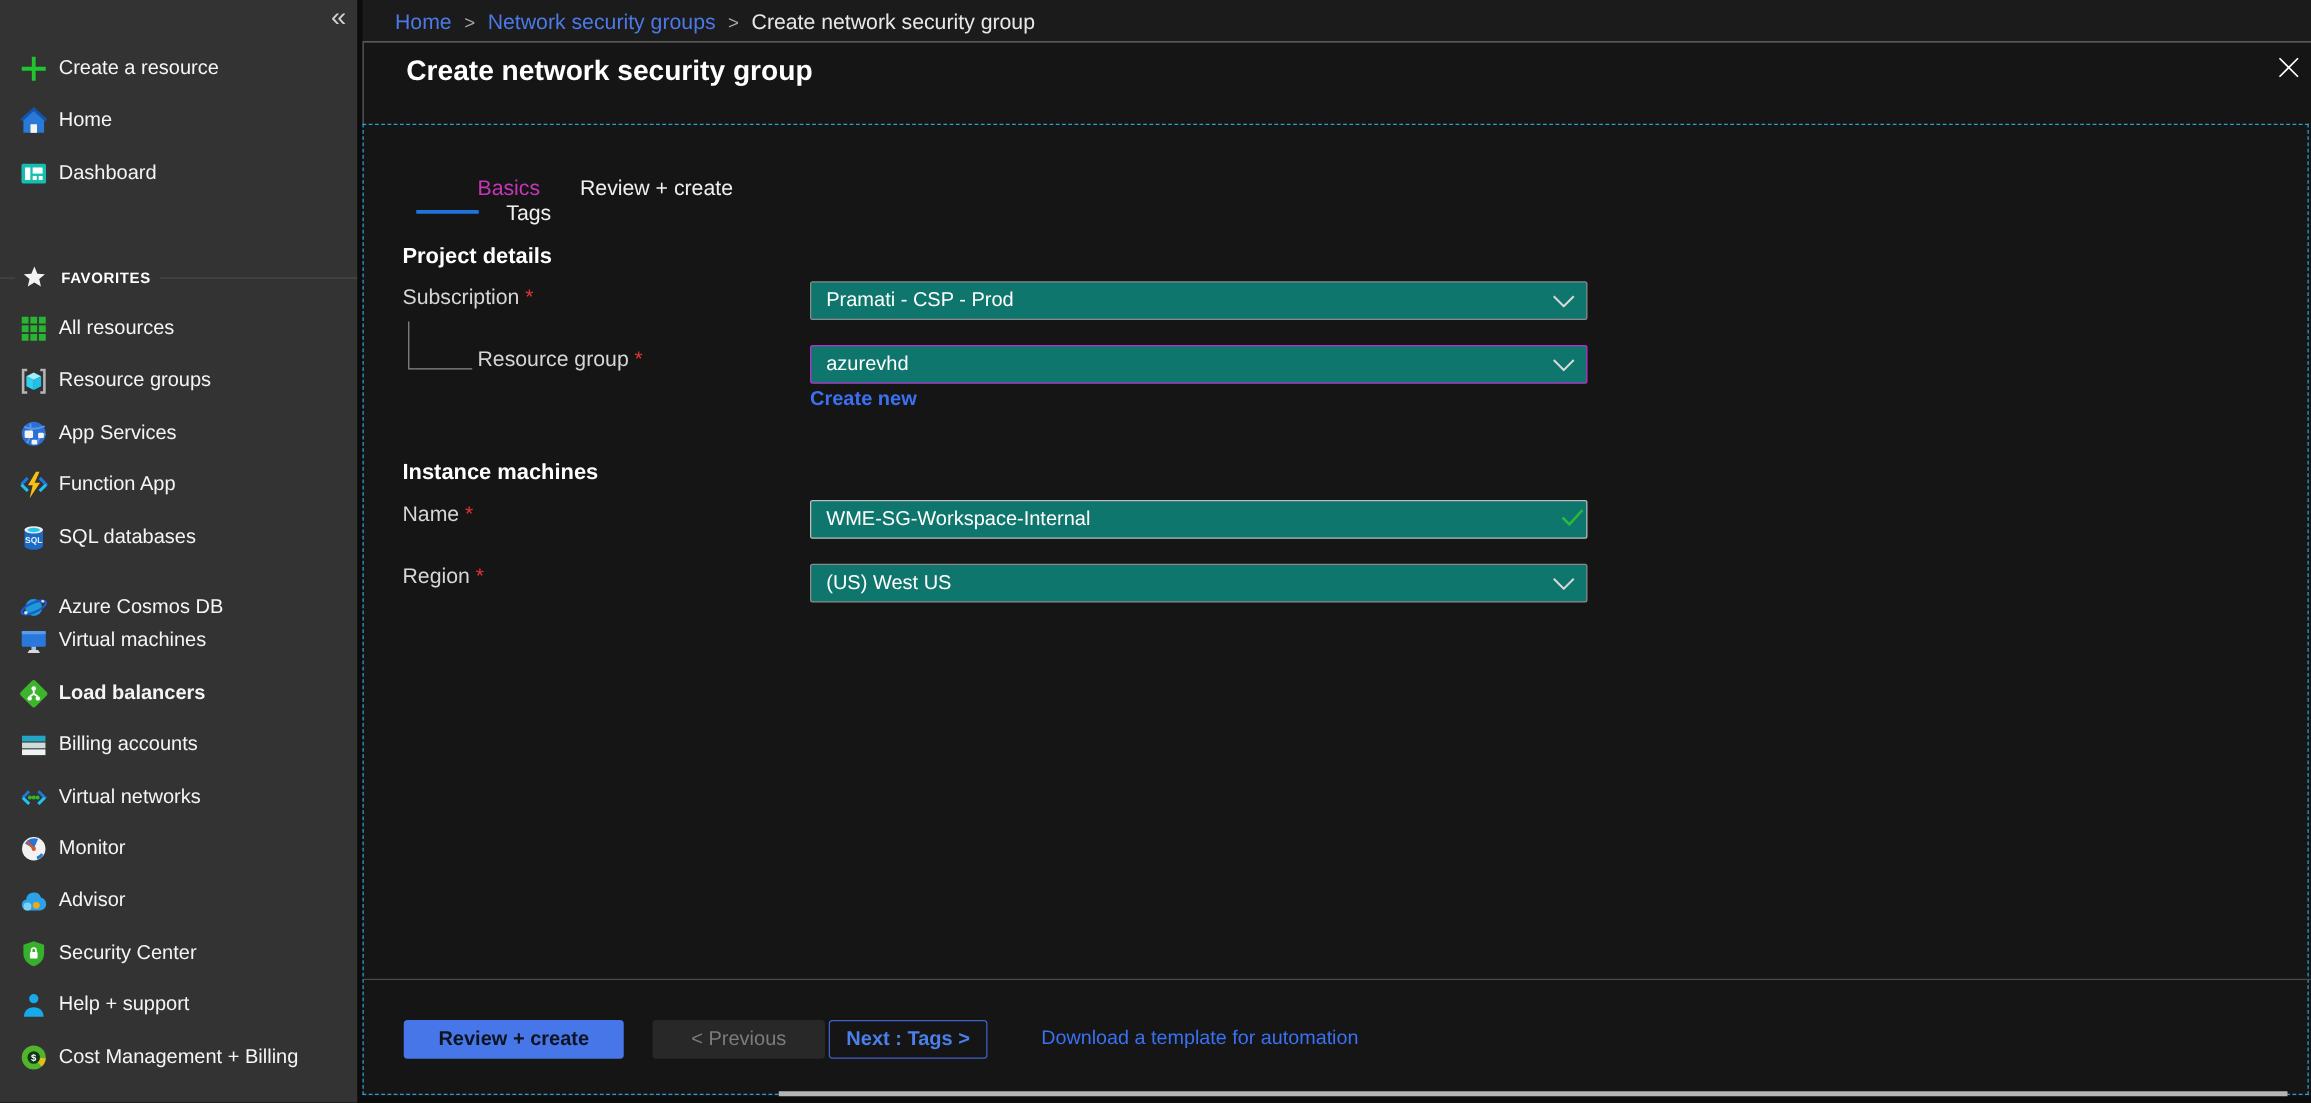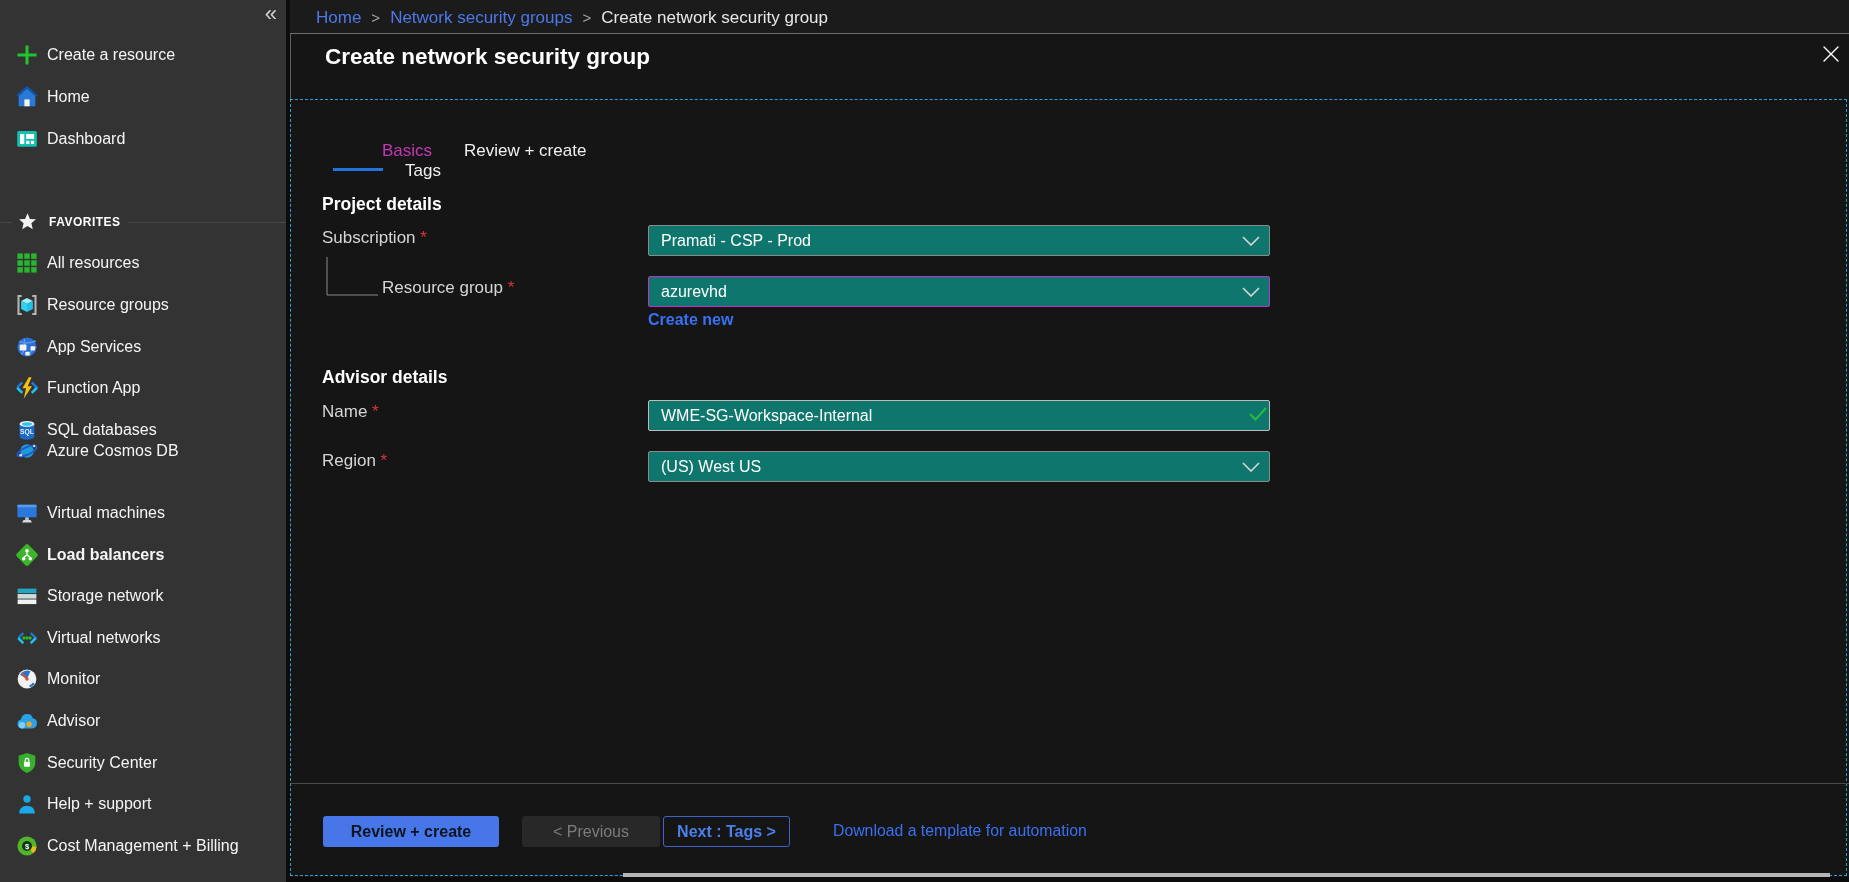--- a/index.html
+++ b/index.html
@@ -116,21 +116,21 @@
 </div>
 <div class="it" style="top:408.8px;">
   <svg viewBox="0 0 22 22">
         <path d="M4.2 5.4 V16.8 c0 1.8 3.1 3.1 6.8 3.1 s6.8-1.3 6.8-3.1 V5.4 Z" fill="#1a6ac8"></path>
         <ellipse cx="11" cy="5.4" rx="6.8" ry="2.7" fill="#efefef"></ellipse>
         <ellipse cx="11" cy="5.5" rx="4.6" ry="1.6" fill="#26c7ec"></ellipse>
         <text x="11" y="14.8" text-anchor="middle" font-family="Liberation Sans" font-size="6.2" font-weight="bold" fill="#e8eef5">SQL</text>
       </svg>
   <div class="lb">SQL databases</div>
 </div>
-<div class="it" style="top:430px;">
+<div class="it" style="top:465px;">
   <svg viewBox="0 0 22 22">
         <circle cx="11" cy="11" r="6.2" fill="#1b9bd8"></circle>
         <ellipse cx="11" cy="11" rx="9.6" ry="3.4" fill="none" stroke="#2356c8" stroke-width="1.7" transform="rotate(-24 11 11)"></ellipse>
         <circle cx="5.2" cy="14.8" r="1.3" fill="#bfe8f8"></circle>
         <circle cx="17.6" cy="6.4" r="1.1" fill="#bfe8f8"></circle>
       </svg>
   <div class="lb">Azure Cosmos DB</div>
 </div>
 <div class="it" style="top:492px;">
   <svg viewBox="0 0 22 22">
@@ -150,21 +150,21 @@
         <circle cx="14" cy="14.4" r="1.6" fill="#fff"></circle>
       </svg>
   <div class="lb">Load balancers</div>
 </div>
 <div class="it" style="top:575.2px;">
   <svg viewBox="0 0 22 22">
         <rect x="2.4" y="4.2" width="17.2" height="4.2" fill="#24a5c4"></rect>
         <rect x="2.4" y="9.2" width="17.2" height="4.2" fill="#cfdbdb"></rect>
         <rect x="2.4" y="14.2" width="17.2" height="4.2" fill="#eef3f3"></rect>
       </svg>
-  <div class="lb">Storage network</div>
+  <div class="lb">Billing accounts</div>
 </div>
 <div class="it" style="top:616.8px;">
   <svg viewBox="0 0 22 22">
         <path d="M7.6 6.4 L3 11 M3 11 L7.6 15.6" stroke="#1e78d8" stroke-width="2.2" fill="none"></path>
         <path d="M3 11.2 L7.6 15.8" stroke="#1fc3ea" stroke-width="2.2"></path>
         <path d="M14.4 6.4 L19 11 L14.4 15.6" stroke="#1e78d8" stroke-width="2.2" fill="none"></path>
         <path d="M19 11.2 L14.4 15.8" stroke="#1fc3ea" stroke-width="2.2"></path>
         <circle cx="8.2" cy="11" r="1.5" fill="#30b828"></circle>
         <circle cx="11" cy="11" r="1.5" fill="#30b828"></circle>
         <circle cx="13.8" cy="11" r="1.5" fill="#30b828"></circle>
@@ -241,21 +241,21 @@
   <svg style="position:absolute;left:40px;top:257px;" width="52" height="39" viewBox="0 0 52 39">
       <path d="M1 0 V38 H52" stroke="#8a8a8a" stroke-width="1" fill="none"></path>
     </svg>
   <div class="lab" style="left:96px;top:278px;">Resource group <span class="req">*</span></div>
   <div class="field" style="top:276px;border:1.5px solid #bf2fd0;">azurevhd</div>
   <svg class="chev" style="left:956px;top:287px;" width="18" height="10" viewBox="0 0 18 10">
       <path d="M1 1 L9 9 L17 1" stroke="#d8d8d8" stroke-width="1.6" fill="none"></path>
     </svg>
   <a class="blu" style="position:absolute;left:362px;top:311px;font-size:16px;font-weight:bold;">Create new</a>
 
-  <div class="h2" style="top:367px;">Advisor details</div>
+  <div class="h2" style="top:367px;">Instance machines</div>
 
   <div class="lab" style="left:36px;top:402px;">Name <span class="req">*</span></div>
   <div class="field" style="top:400px;border:1px solid #bdbdbd;">WME-SG-Workspace-Internal</div>
   <svg class="chev" style="left:963px;top:407px;" width="18" height="14" viewBox="0 0 18 14">
       <path d="M1 7 L6.5 12.5 L17 1" stroke="#28bb3c" stroke-width="2" fill="none"></path>
     </svg>
 
   <div class="lab" style="left:36px;top:451px;">Region <span class="req">*</span></div>
   <div class="field" style="top:451px;">(US) West US</div>
   <svg class="chev" style="left:956px;top:462px;" width="18" height="10" viewBox="0 0 18 10">

